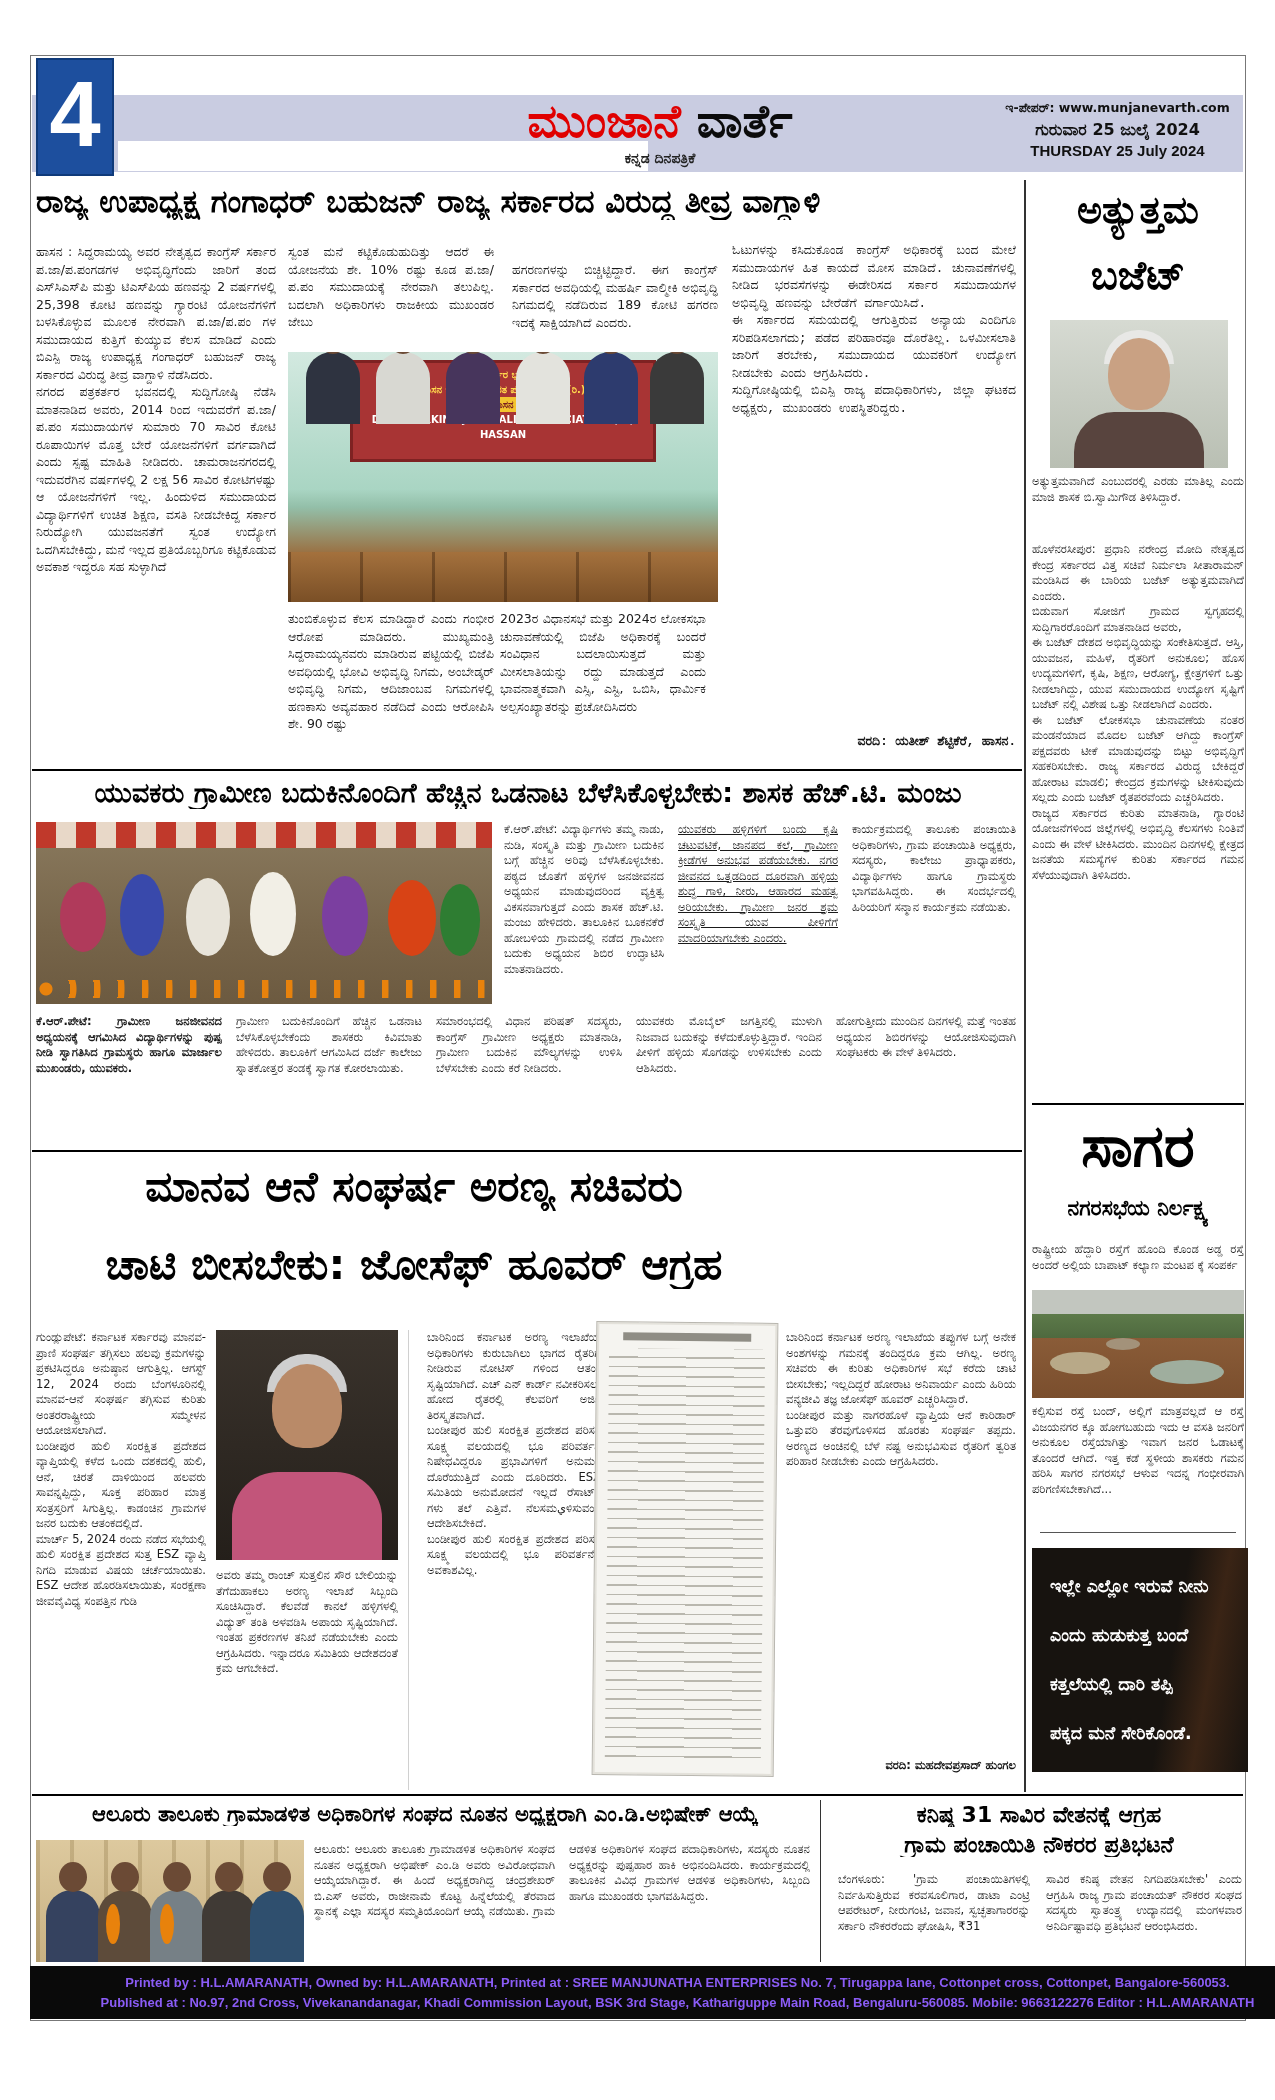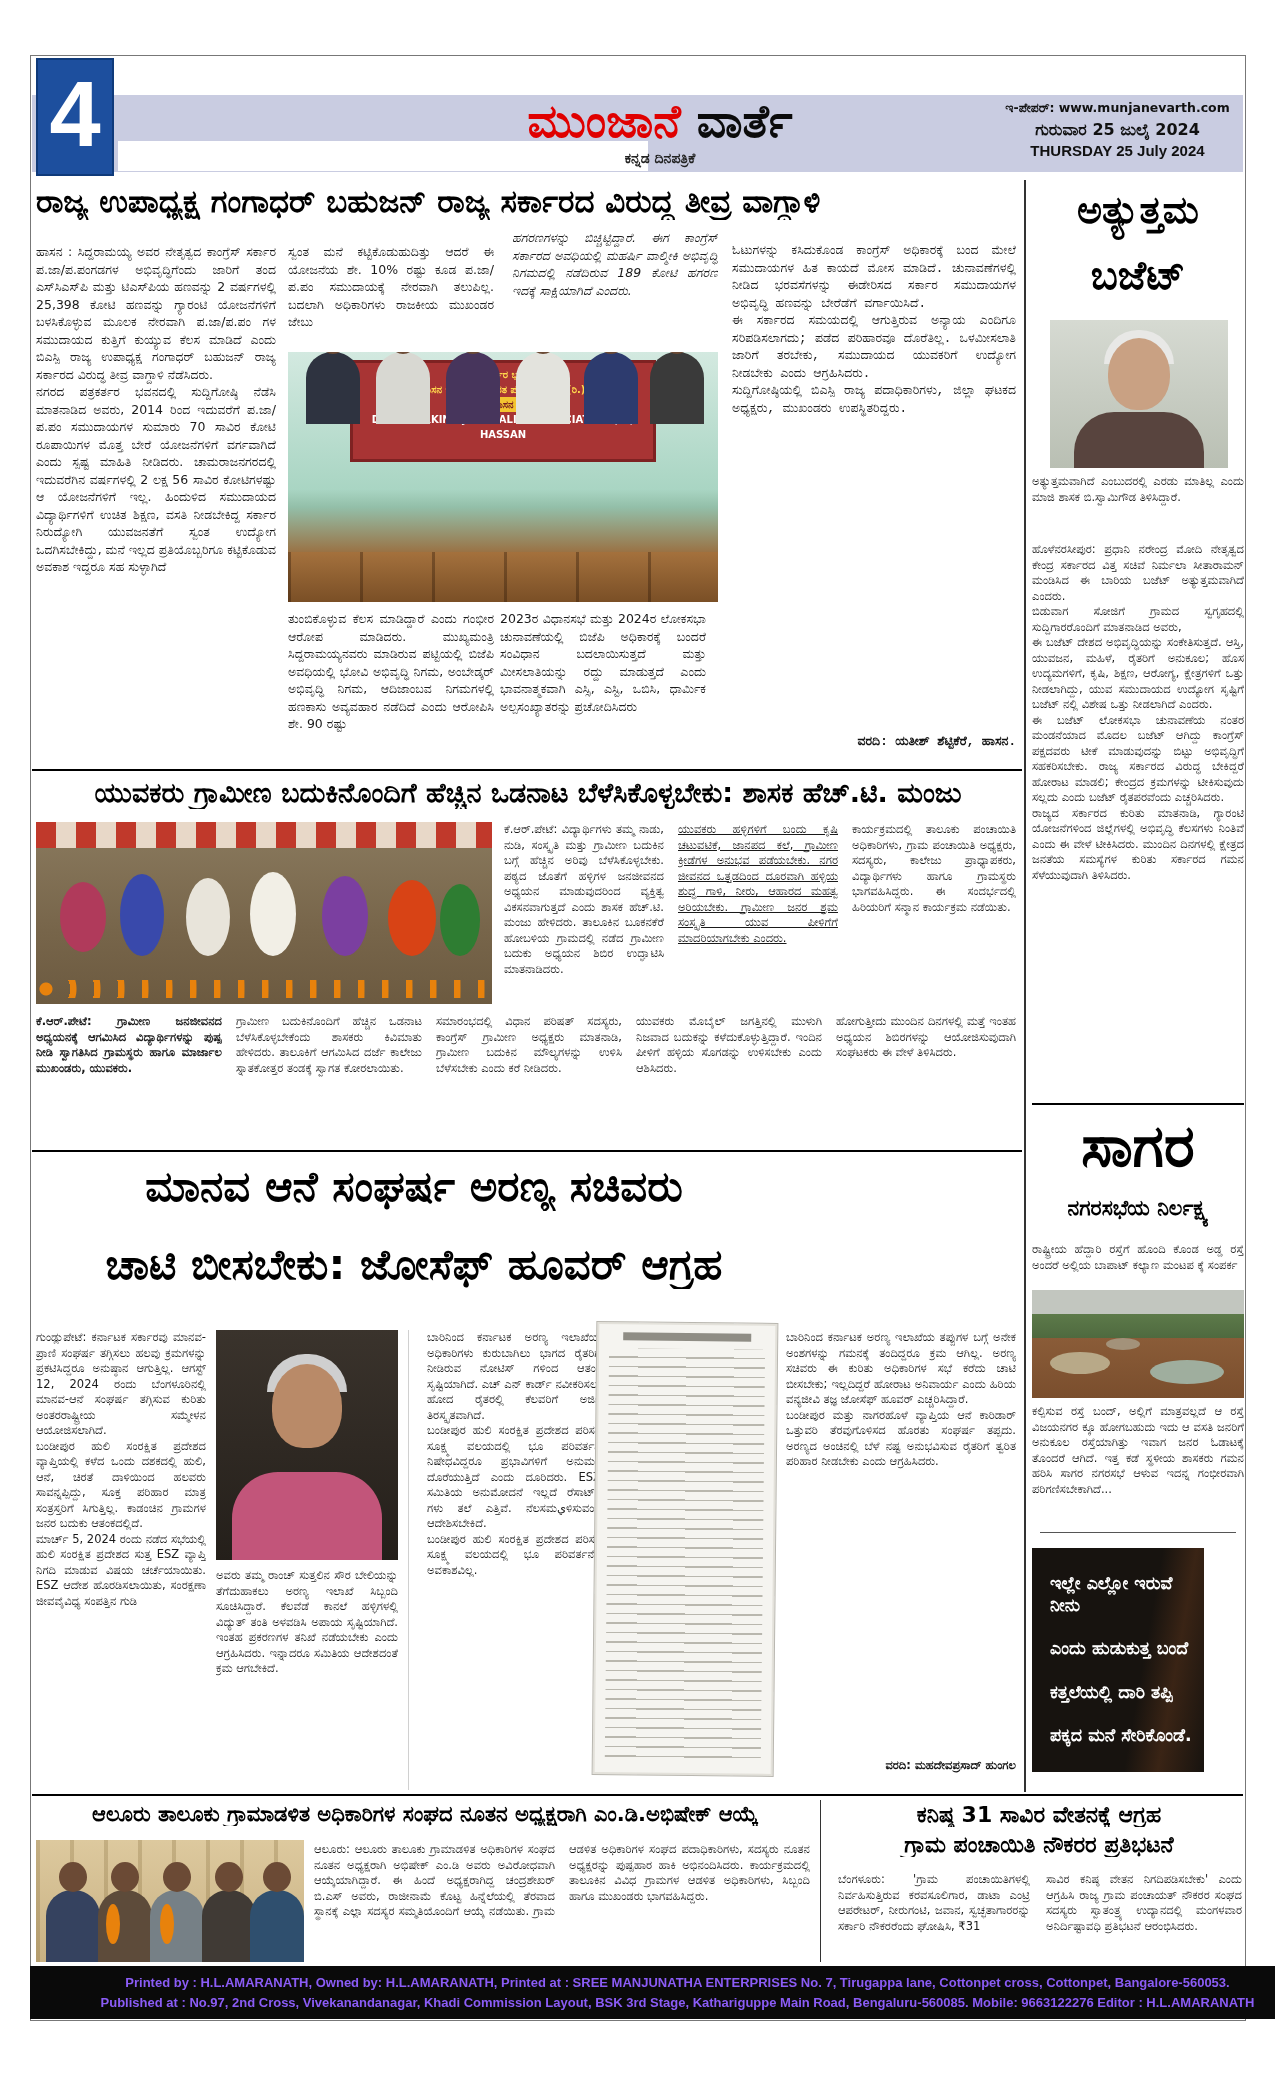--- a/index.html
+++ b/index.html
@@ -93,21 +93,21 @@
     <div class="dkn">ಗುರುವಾರ 25 ಜುಲೈ 2024</div>
     <div class="den">THURSDAY 25 July 2024</div>
   </div>
 
   <div class="headline" style="position:absolute;left:36px;top:183px;width:984px;font-size:31px;white-space:nowrap;overflow:hidden;">ರಾಜ್ಯ ಉಪಾಧ್ಯಕ್ಷ ಗಂಗಾಧರ್ ಬಹುಜನ್ ರಾಜ್ಯ ಸರ್ಕಾರದ ವಿರುದ್ಧ ತೀವ್ರ ವಾಗ್ದಾಳಿ</div>
 
   <div class="col" style="position:absolute;left:36px;top:243px;width:240px;height:522px;">ಹಾಸನ : ಸಿದ್ದರಾಮಯ್ಯ ಅವರ ನೇತೃತ್ವದ ಕಾಂಗ್ರೆಸ್ ಸರ್ಕಾರ ಪ.ಜಾ/ಪ.ಪಂಗಡಗಳ ಅಭಿವೃದ್ಧಿಗೆಂದು ಜಾರಿಗೆ ತಂದ ಎಸ್‌ಸಿಎಸ್‌ಪಿ ಮತ್ತು ಟಿಎಸ್‌ಪಿಯ ಹಣವನ್ನು 2 ವರ್ಷಗಳಲ್ಲಿ 25,398 ಕೋಟಿ ಹಣವನ್ನು ಗ್ಯಾರಂಟಿ ಯೋಜನೆಗಳಿಗೆ ಬಳಸಿಕೊಳ್ಳುವ ಮೂಲಕ ನೇರವಾಗಿ ಪ.ಜಾ/ಪ.ಪಂ ಗಳ ಸಮುದಾಯದ ಕುತ್ತಿಗೆ ಕುಯ್ಯುವ ಕೆಲಸ ಮಾಡಿದೆ ಎಂದು ಬಿಎಸ್ಪಿ ರಾಜ್ಯ ಉಪಾಧ್ಯಕ್ಷ ಗಂಗಾಧರ್ ಬಹುಜನ್ ರಾಜ್ಯ ಸರ್ಕಾರದ ವಿರುದ್ಧ ತೀವ್ರ ವಾಗ್ದಾಳಿ ನೆಡೆಸಿದರು.
 ನಗರದ ಪತ್ರಕರ್ತರ ಭವನದಲ್ಲಿ ಸುದ್ದಿಗೋಷ್ಠಿ ನೆಡೆಸಿ ಮಾತನಾಡಿದ ಅವರು, 2014 ರಿಂದ ಇದುವರೆಗೆ ಪ.ಜಾ/ಪ.ಪಂ ಸಮುದಾಯಗಳ ಸುಮಾರು 70 ಸಾವಿರ ಕೋಟಿ ರೂಪಾಯಿಗಳ ಮೊತ್ತ ಬೇರೆ ಯೋಜನೆಗಳಿಗೆ ವರ್ಗವಾಗಿದೆ ಎಂದು ಸ್ಪಷ್ಟ ಮಾಹಿತಿ ನೀಡಿದರು. ಚಾಮರಾಜನಗರದಲ್ಲಿ ಇದುವರೆಗಿನ ವರ್ಷಗಳಲ್ಲಿ 2 ಲಕ್ಷ 56 ಸಾವಿರ ಕೋಟಿಗಳಷ್ಟು ಆ ಯೋಜನೆಗಳಿಗೆ ಇಲ್ಲ. ಹಿಂದುಳಿದ ಸಮುದಾಯದ ವಿದ್ಯಾರ್ಥಿಗಳಿಗೆ ಉಚಿತ ಶಿಕ್ಷಣ, ವಸತಿ ನೀಡಬೇಕಿದ್ದ ಸರ್ಕಾರ ನಿರುದ್ಯೋಗಿ ಯುವಜನತೆಗೆ ಸ್ವಂತ ಉದ್ಯೋಗ ಒದಗಿಸಬೇಕಿದ್ದು, ಮನೆ ಇಲ್ಲದ ಪ್ರತಿಯೊಬ್ಬರಿಗೂ ಕಟ್ಟಿಕೊಡುವ ಅವಕಾಶ ಇದ್ದರೂ ಸಹ ಸುಳ್ಳಾಗಿದೆ</div>
 
   <div class="col" style="position:absolute;left:288px;top:243px;width:206px;height:104px;">ಸ್ವಂತ ಮನೆ ಕಟ್ಟಿಕೊಡುಹುದಿತ್ತು ಆದರೆ ಈ ಯೋಜನೆಯ ಶೇ. 10% ರಷ್ಟು ಕೂಡ ಪ.ಜಾ/ಪ.ಪಂ ಸಮುದಾಯಕ್ಕೆ ನೇರವಾಗಿ ತಲುಪಿಲ್ಲ. ಬದಲಾಗಿ ಅಧಿಕಾರಿಗಳು ರಾಜಕೀಯ ಮುಖಂಡರ ಜೇಬು</div>
-  <div class="col" style="position:absolute;left:512px;top:229px;width:206px;height:104px;font-style:italic;">ಹಗರಣಗಳನ್ನು ಬಿಚ್ಚಿಟ್ಟಿದ್ದಾರೆ. ಈಗ ಕಾಂಗ್ರೆಸ್ ಸರ್ಕಾರದ ಅವಧಿಯಲ್ಲಿ ಮಹರ್ಷಿ ವಾಲ್ಮೀಕಿ ಅಭಿವೃದ್ಧಿ ನಿಗಮದಲ್ಲಿ ನಡೆದಿರುವ 189 ಕೋಟಿ ಹಗರಣ ಇದಕ್ಕೆ ಸಾಕ್ಷಿಯಾಗಿದೆ ಎಂದರು.</div>
+  <div class="col" style="position:absolute;left:512px;top:261px;width:206px;height:104px;">ಹಗರಣಗಳನ್ನು ಬಿಚ್ಚಿಟ್ಟಿದ್ದಾರೆ. ಈಗ ಕಾಂಗ್ರೆಸ್ ಸರ್ಕಾರದ ಅವಧಿಯಲ್ಲಿ ಮಹರ್ಷಿ ವಾಲ್ಮೀಕಿ ಅಭಿವೃದ್ಧಿ ನಿಗಮದಲ್ಲಿ ನಡೆದಿರುವ 189 ಕೋಟಿ ಹಗರಣ ಇದಕ್ಕೆ ಸಾಕ್ಷಿಯಾಗಿದೆ ಎಂದರು.</div>
 
   <div class="photo press-photo" style="left:288px;top:352px;width:430px;height:250px;">
     <div class="banner">
       <div>ಪತ್ರಕರ್ತರ ಭವನ</div>
       <div>ಹಾಸನ ಜಿಲ್ಲಾ ಕಾರ್ಯನಿರತ ಪತ್ರಕರ್ತರ ಸಂಘ (ರಿ.)</div>
       <div><span class="y">ಹಾಸನ</span></div>
       <div class="w">DIST. WORKING JOURNALIST ASSOCIATION (R.)</div>
       <div class="w">HASSAN</div>
     </div>
     <div class="person" style="left:18px;background:#2e3340;"></div>
@@ -212,21 +212,21 @@
   <div class="photo road-photo" style="left:1032px;top:1290px;width:212px;height:108px;">
     <div class="puddle" style="left:18px;top:62px;width:60px;height:22px;background:#b8a988;"></div>
     <div class="puddle" style="left:118px;top:70px;width:74px;height:24px;background:#9fae9e;"></div>
     <div class="puddle" style="left:74px;top:48px;width:34px;height:12px;background:#a3927a;"></div>
   </div>
 
   <div class="col small" style="position:absolute;left:1032px;top:1404px;width:212px;height:120px;">ಕಲ್ಪಿಸುವ ರಸ್ತೆ ಬಂದ್, ಅಲ್ಲಿಗೆ ಮಾತ್ರವಲ್ಲದೆ ಆ ರಸ್ತೆ ವಿಜಯನಗರ ಕ್ಕೂ ಹೋಗಬಹುದು ಇದು ಆ ವಸತಿ ಜನರಿಗೆ ಅನುಕೂಲ ರಸ್ತೆಯಾಗಿತ್ತು ಇವಾಗ ಜನರ ಓಡಾಟಕ್ಕೆ ತೊಂದರೆ ಆಗಿದೆ. ಇತ್ತ ಕಡೆ ಸ್ಥಳೀಯ ಶಾಸಕರು ಗಮನ ಹರಿಸಿ ಸಾಗರ ನಗರಸಭೆ ಆಳುವ ಇದನ್ನ ಗಂಭೀರವಾಗಿ ಪರಿಗಣಿಸಬೇಕಾಗಿದೆ...</div>
 
   <div class="rule" style="left:1040px;top:1532px;width:196px;height:1px;background:#555;"></div>
 
-  <div class="quote-box" style="left:1032px;top:1548px;width:172px;height:224px;">
+  <div class="quote-box" style="left:1032px;top:1548px;width:216px;height:224px;">
     <div>ಇಲ್ಲೇ ಎಲ್ಲೋ ಇರುವೆ ನೀನು</div>
     <div>ಎಂದು ಹುಡುಕುತ್ತ ಬಂದೆ</div>
     <div>ಕತ್ತಲೆಯಲ್ಲಿ ದಾರಿ ತಪ್ಪಿ</div>
     <div>ಪಕ್ಕದ ಮನೆ ಸೇರಿಕೊಂಡೆ.</div>
   </div>
 
   <div class="rule" style="left:32px;top:1794px;width:1211px;height:2px;"></div>
   <div class="vrule" style="left:820px;top:1800px;width:1px;height:162px;"></div>
 
   <div class="headline" style="position:absolute;left:40px;top:1802px;width:770px;text-align:center;font-size:21px;white-space:nowrap;overflow:hidden;">ಆಲೂರು ತಾಲೂಕು ಗ್ರಾಮಾಡಳಿತ ಅಧಿಕಾರಿಗಳ ಸಂಘದ ನೂತನ ಅಧ್ಯಕ್ಷರಾಗಿ ಎಂ.ಡಿ.ಅಭಿಷೇಕ್ ಆಯ್ಕೆ</div>

